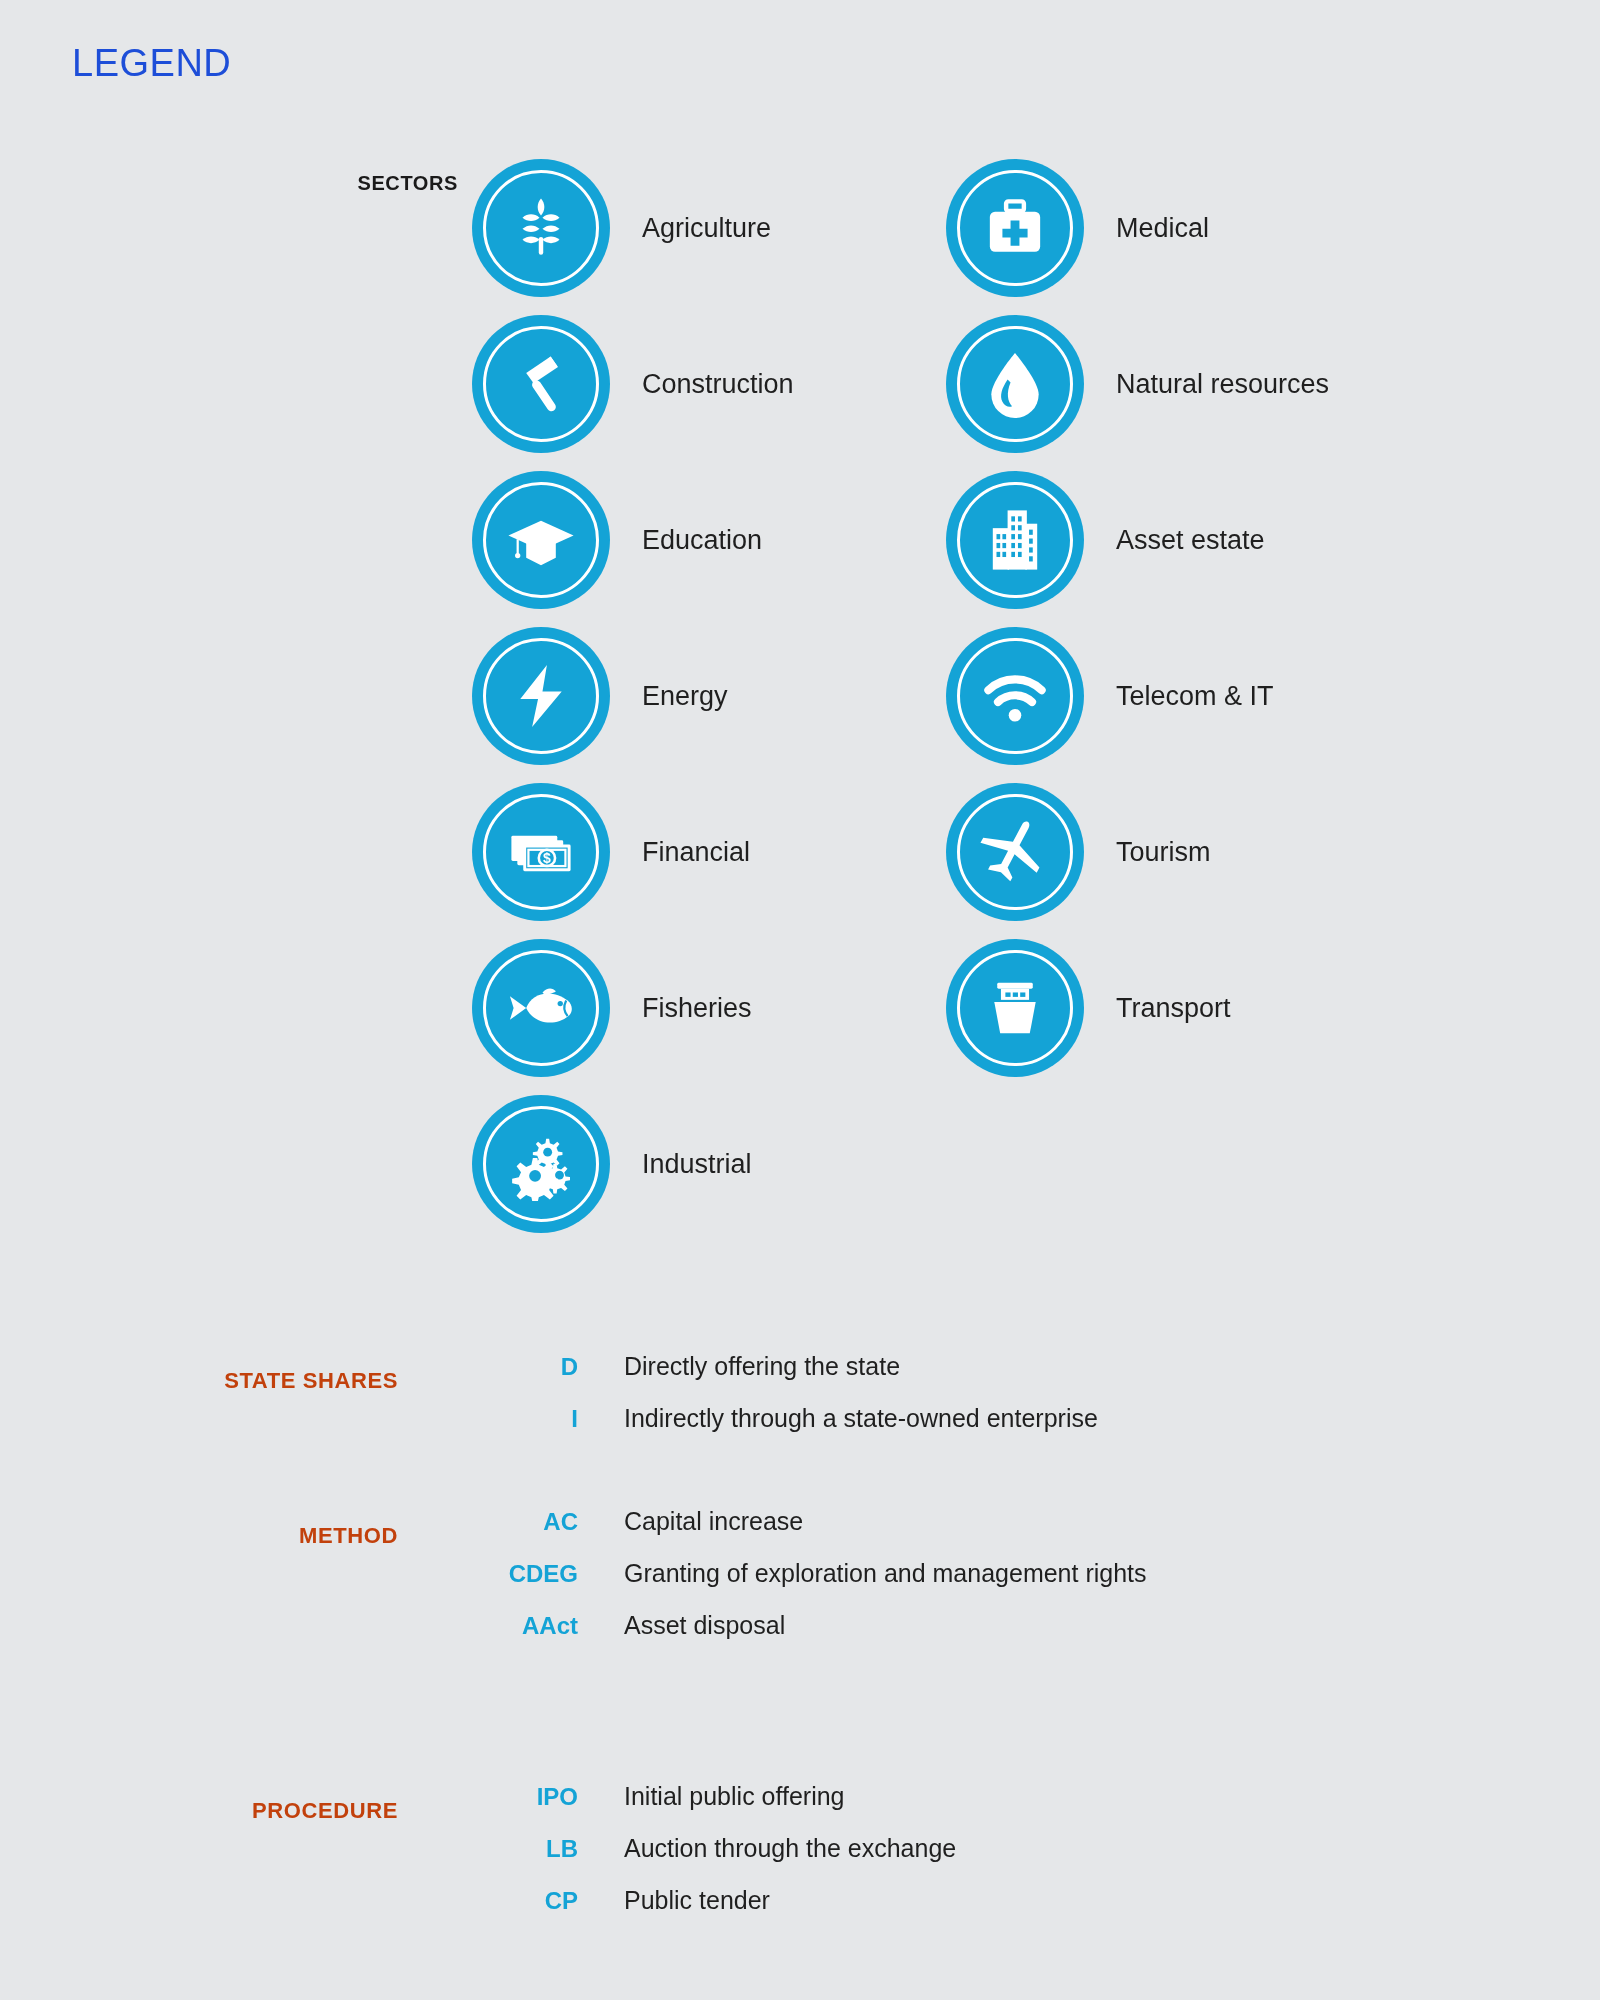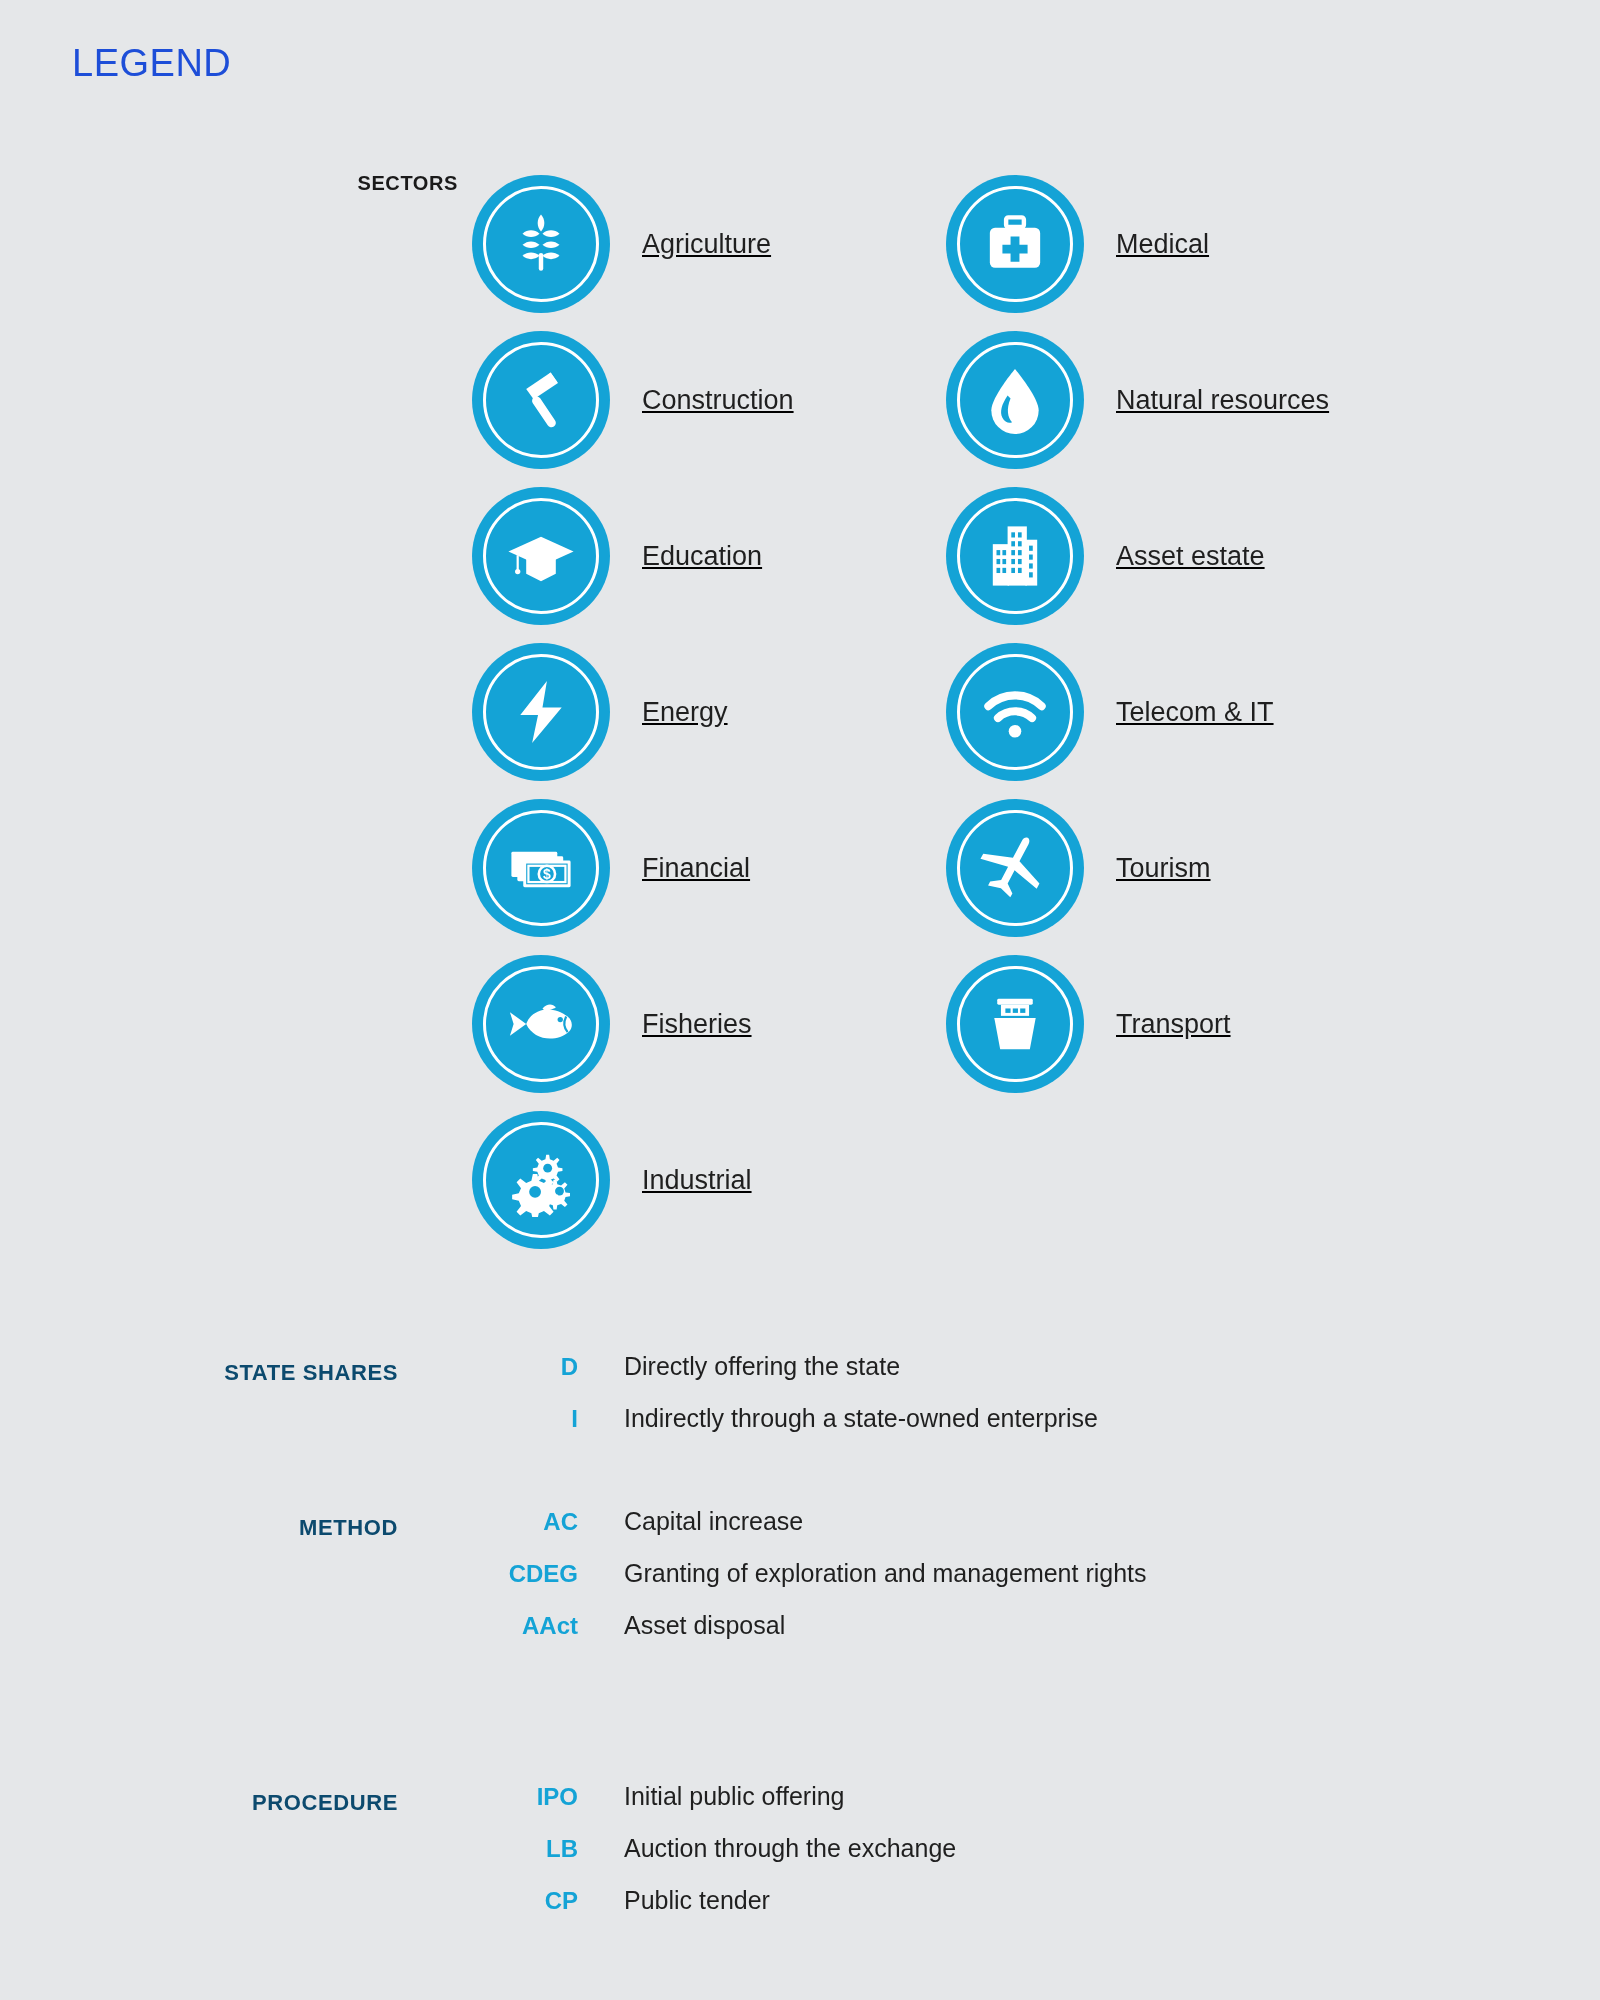--- a/index.html
+++ b/index.html
@@ -39,22 +39,21 @@
     top: 22px;
     width: 220px;
     text-align: right;
     font-size: 20px;
     font-weight: bold;
     color: #1a1a1a;
     letter-spacing: 0.6px;
   }
   .sector-col {
     position: absolute;
-    top: 16px;
-    text-decoration: underline;
+    top: 0;
   }
   .sector-col.left  { left: 472px; }
   .sector-col.right { left: 946px; }
 
   .sector-row {
     display: flex;
     align-items: center;
     height: 156px;
   }
   .badge {
@@ -99,23 +98,23 @@
     left: 0;
     width: 1600px;
   }
   .code-heading {
     position: absolute;
     left: 150px;
     width: 248px;
     text-align: right;
     font-size: 22px;
     font-weight: bold;
-    color: #0c4a6e;
+    color: #c2410c;
     letter-spacing: 0.6px;
-    top: 0;
+    top: 8px;
   }
   .code-row {
     display: flex;
     align-items: baseline;
     height: 52px;
   }
   .code-abbr {
     width: 180px;
     text-align: right;
     padding-right: 0;

